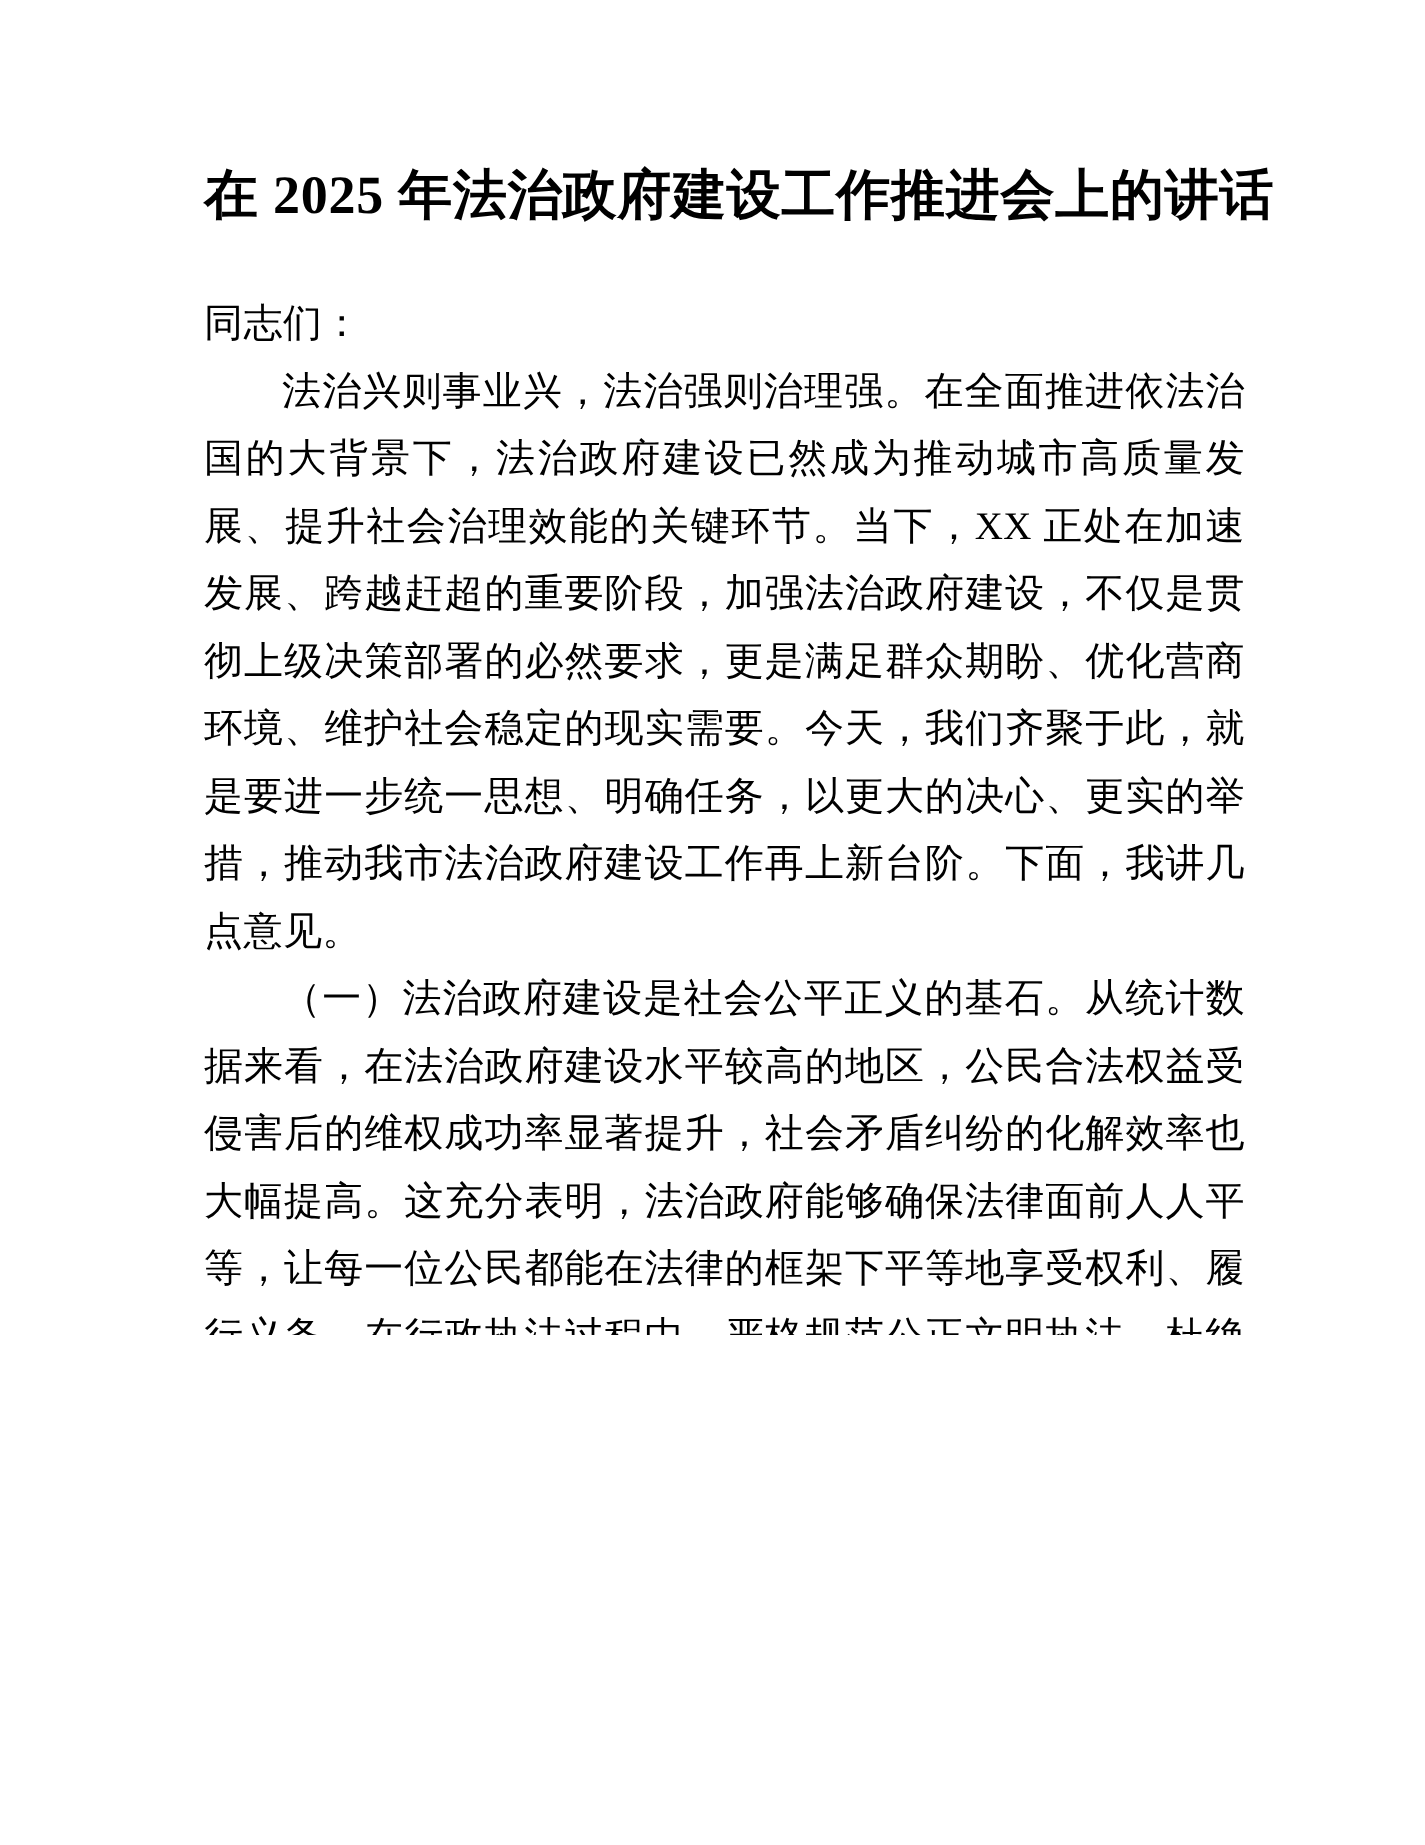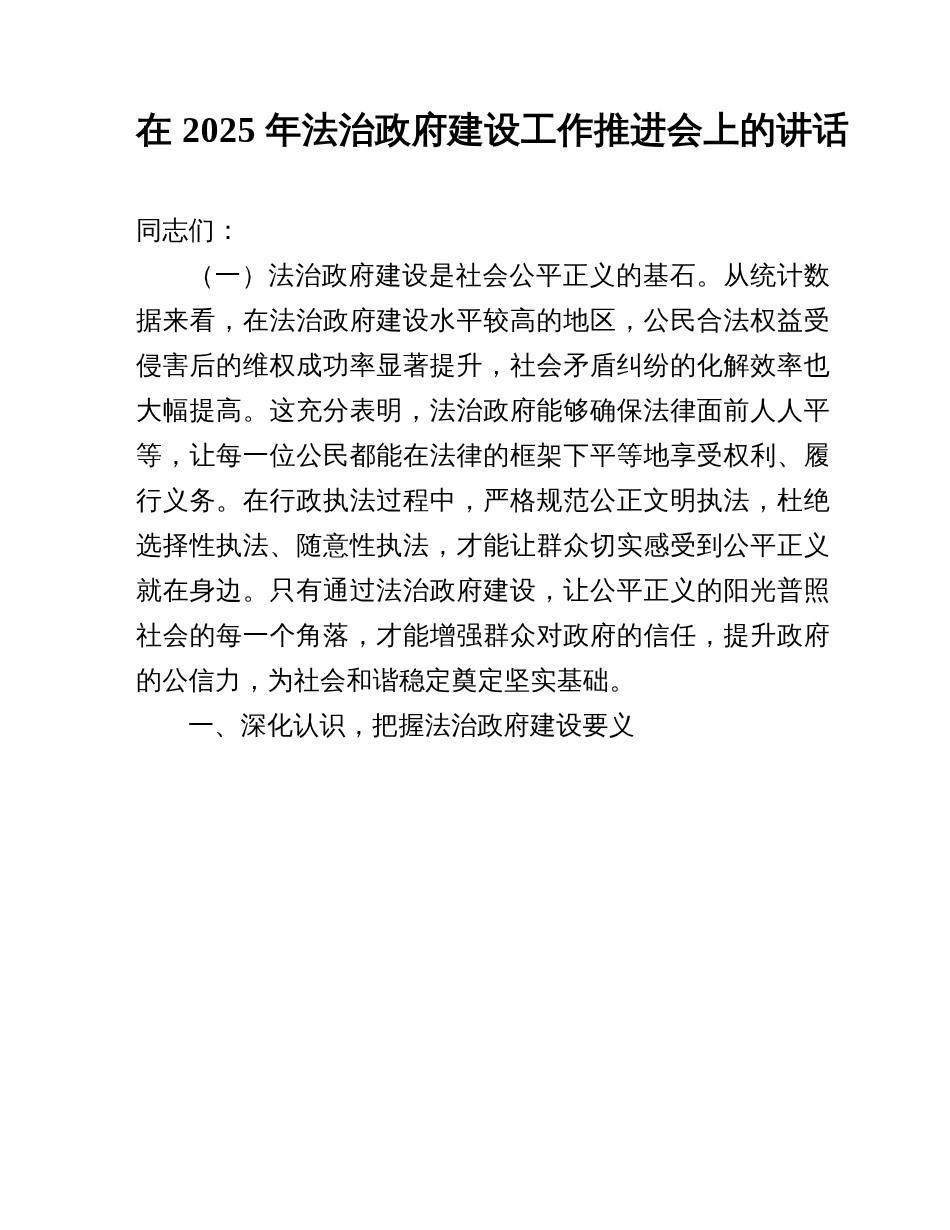--- a/index.html
+++ b/index.html
@@ -21,21 +21,21 @@
   .doc-title {
     margin: 0;
     font-size: 36px;
     font-weight: 700;
     line-height: 48px;
     text-align: center;
     letter-spacing: 0.5px;
     white-space: nowrap;
   }
   .doc-body {
-    margin-top: 54px;
+    margin-top: 39px;
   }
   .doc-body p {
     margin: 0;
     font-size: 26px;
     line-height: 45px;
     text-align: justify;
     text-align-last: left;
     letter-spacing: 0.3px;
   }
   .salutation {
@@ -47,18 +47,19 @@
 </style>
 </head>
 <body>
 
 <div class="page">
   <h1 class="doc-title">在 2025 年法治政府建设工作推进会上的讲话</h1>
 
   <div class="doc-body">
     <p class="salutation">同志们：</p>
 
+    <p class="para">法治兴则事业兴，法治强则治理强。在全面推进依法治国的大背景下，法治政府建设已然成为推动城市高质量发展、提升社会治理效能的关键环节。当下，XX 正处在加速发展、跨越赶超的重要阶段，加强法治政府建设，不仅是贯彻上级决策部署的必然要求，更是满足群众期盼、优化营商环境、维护社会稳定的现实需要。今天，我们齐聚于此，就是要进一步统一思想、明确任务，以更大的决心、更实的举措，推动我市法治政府建设工作再上新台阶。下面，我讲几点意见。</p>
 
     <p class="para">（一）法治政府建设是社会公平正义的基石。从统计数据来看，在法治政府建设水平较高的地区，公民合法权益受侵害后的维权成功率显著提升，社会矛盾纠纷的化解效率也大幅提高。这充分表明，法治政府能够确保法律面前人人平等，让每一位公民都能在法律的框架下平等地享受权利、履行义务。在行政执法过程中，严格规范公正文明执法，杜绝选择性执法、随意性执法，才能让群众切实感受到公平正义就在身边。只有通过法治政府建设，让公平正义的阳光普照社会的每一个角落，才能增强群众对政府的信任，提升政府的公信力，为社会和谐稳定奠定坚实基础。</p>
 
     <p class="para">一、深化认识，把握法治政府建设要义</p>
   </div>
 </div>
 
 </body></html>

